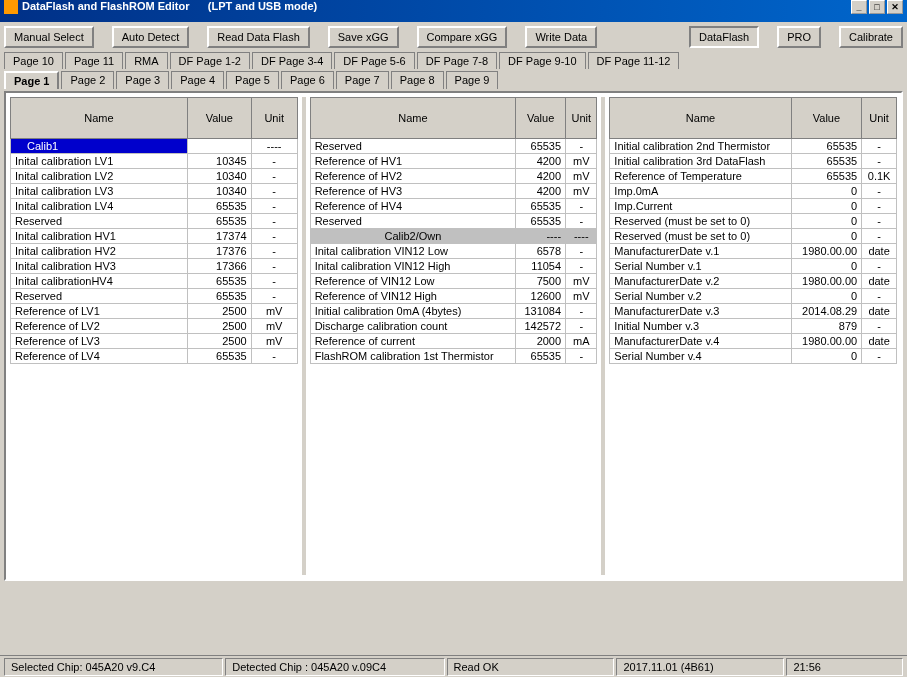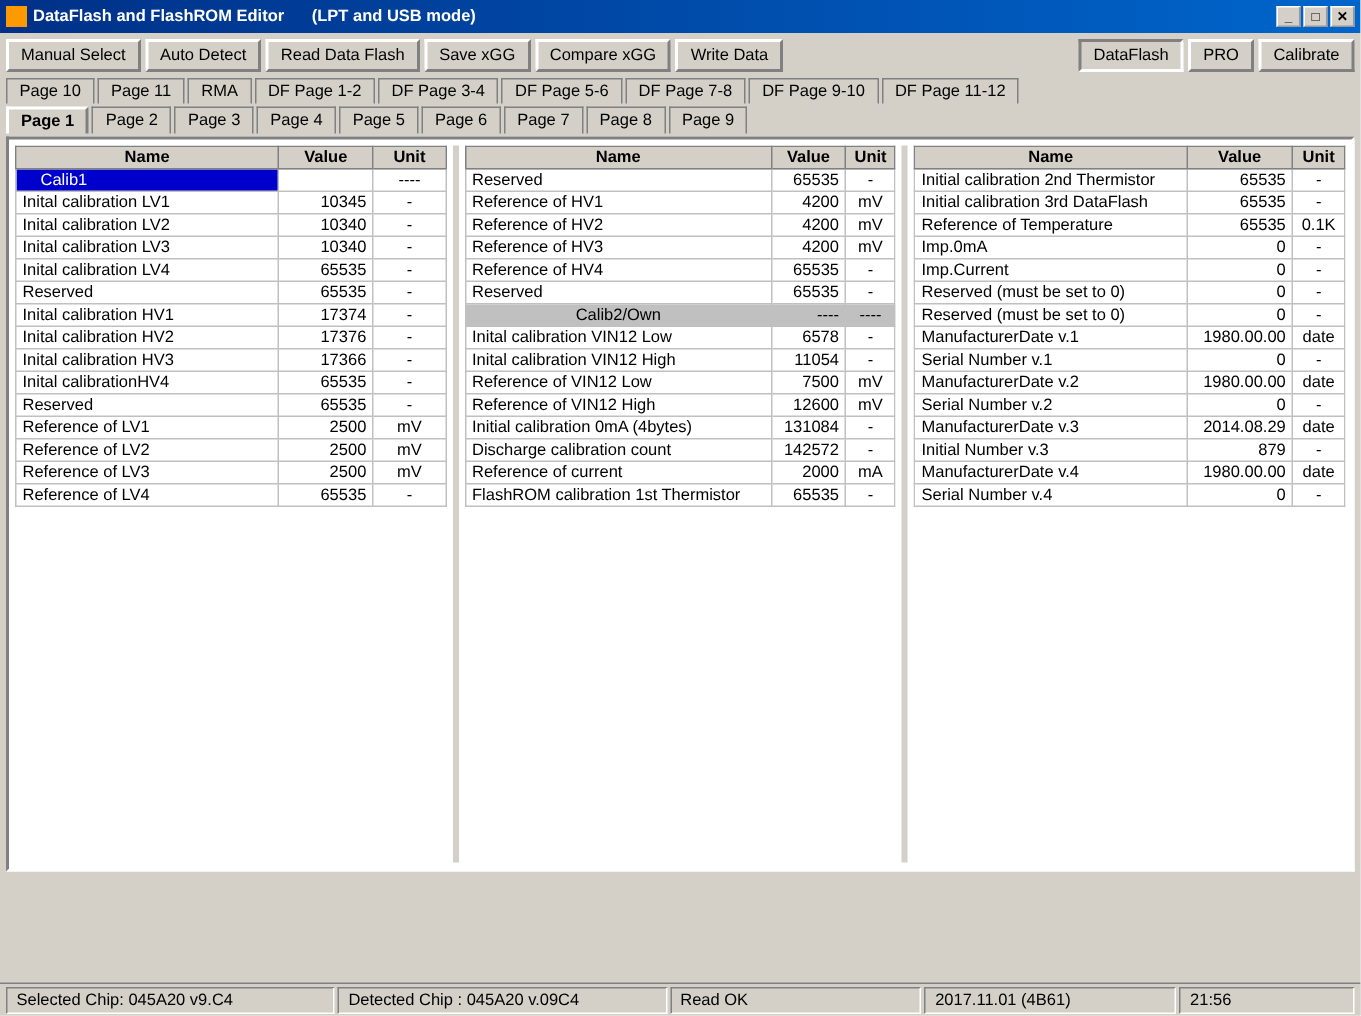--- a/index.html
+++ b/index.html
@@ -11,21 +11,20 @@
       height: 677px;
       overflow: hidden;
     }
 
     
     .title-bar {
       background: linear-gradient(to right, #003087, #0066cc);
       color: white;
       height: 22px;
       display: flex;
-      align-items: center;
       padding: 0 4px;
       font-size: 11px;
       font-weight: bold;
       user-select: none;
     }
     .title-bar-icon {
       width: 14px;
       height: 14px;
       margin-right: 4px;
       background: #ff9900;
@@ -48,21 +47,21 @@
     
     .main {
       background: #d4d0c8;
       padding: 4px;
       height: calc(677px - 22px - 22px);
     }
 
     
     .toolbar {
       display: flex;
-      gap: 3px;
+      gap: 18px;
       margin-bottom: 4px;
       align-items: flex-end;
     }
     .btn {
       background: #d4d0c8;
       border: 2px solid;
       border-top-color: #ffffff;
       border-left-color: #ffffff;
       border-right-color: #808080;
       border-bottom-color: #808080;
@@ -130,23 +129,23 @@
 
     .data-table {
       flex: 1;
       border-collapse: collapse;
       font-size: 11px;
       font-family: 'MS Sans Serif', Arial, sans-serif;
     }
     .data-table th {
       background: #d4d0c8;
       border: 1px solid #808080;
-      padding: 1px 4px;
+      padding: 14px 4px;
       text-align: center;
-      font-weight: bold;
+      font-weight: normal;
     }
     .data-table td {
       border: 1px solid #c0c0c0;
       padding: 1px 4px;
       white-space: nowrap;
     }
     .data-table td.val {
       text-align: right;
     }
     .data-table td.unit {

